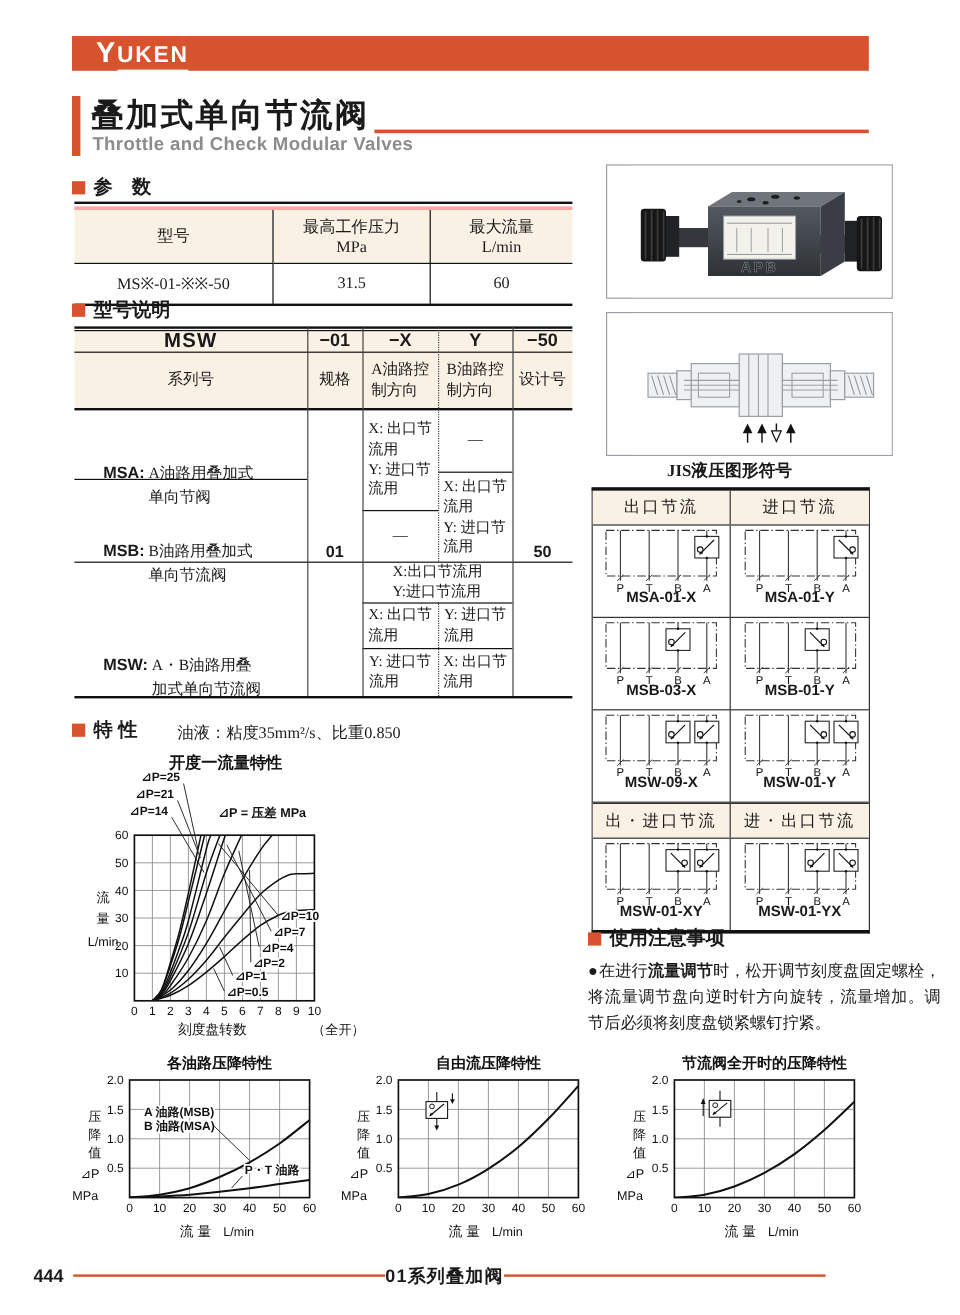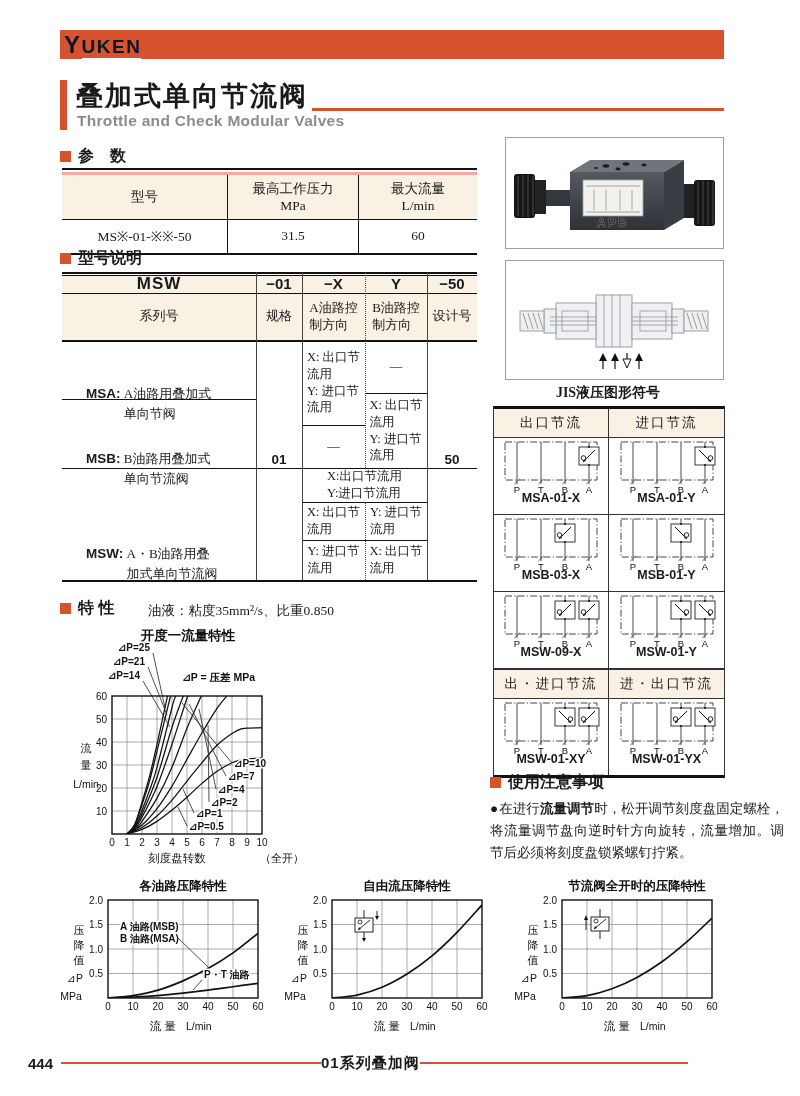--- a/index.html
+++ b/index.html
@@ -3,21 +3,21 @@
 <meta charset="utf-8">
 <style>
   html,body{margin:0;padding:0;background:#fff;}
   .page{position:relative;width:800px;height:1096px;background:#fff;overflow:hidden;
         font-family:"Liberation Serif","DejaVu Serif",serif;color:#1a1a1a;}
   .abs{position:absolute;}
   .sans{font-family:"Liberation Sans","DejaVu Sans",sans-serif;}
   .pre{white-space:pre-line;}
   
   .banner{left:60px;top:30px;width:664px;height:29px;background:#D6532D;display:flex;align-items:center;}
-  .logo{color:#0f172a;font-weight:bold;font-size:19px;letter-spacing:1.5px;margin-left:4px;line-height:1;}
+  .logo{color:#ffffff;font-weight:bold;font-size:19px;letter-spacing:1.5px;margin-left:20px;line-height:1;}
   .logo .y{font-size:24px;}
   .logo .rest{border-bottom:2.5px solid #fff;padding-bottom:1px;}
   .titlebar{left:60px;top:80px;width:7px;height:50px;background:#D6532D;}
   .pgtitle{left:76px;top:78px;font-size:27px;font-weight:bold;letter-spacing:2px;}
   .titlerule{left:312px;top:108px;width:412px;height:2.5px;background:#D6532D;}
   .subtitle{left:77px;top:112px;font-size:15.5px;font-weight:bold;color:#8c8c8c;letter-spacing:.3px;}
   
   .sec-h{display:flex;align-items:center;font-weight:bold;font-size:16px;
          font-family:"Liberation Sans","DejaVu Sans",sans-serif;}
   .sq{display:inline-block;width:11px;height:11px;background:#D6532D;margin-right:7px;}
@@ -32,21 +32,21 @@
   .mtable .cell{position:absolute;display:flex;align-items:center;justify-content:center;text-align:left;}
   .mcream{position:absolute;left:0;top:3px;width:415px;height:65px;background:#FAF1E5;}
   .h1c{font-weight:bold;font-size:15px;}
   .h1big{font-weight:bold;font-size:17px;letter-spacing:1px;}
   .h2c{font-size:13px;line-height:1.25;}
   .series{position:absolute;font-size:13px;text-align:left;line-height:1.5;margin-top:36px;}
   .series b{font-family:"Liberation Sans","DejaVu Sans",sans-serif;font-size:13.5px;}
   .series .desc{display:inline-block;vertical-align:top;white-space:pre-line;}
   .xycell{font-size:12.5px;line-height:1.35;}
   
-  .imgbox{border:1px solid #9aa0a6;background:#fff;}
+  .imgbox{border:1px solid #9aa0a6;background:#fff;padding-left:20px;}
   
   .jis-title{left:493px;top:384px;width:230px;text-align:center;font-weight:bold;font-size:14px;}
   .jis-table{left:493px;top:406px;width:230px;border:1px solid #333;border-top:3px solid #111;border-bottom:3px solid #111;}
   .jis-hrow{display:grid;grid-template-columns:1fr 1fr;background:#FAF1E5;border-bottom:1px solid #333;}
   .jis-hrow>div{height:28px;display:flex;align-items:center;justify-content:center;font-size:13.5px;letter-spacing:2px;border-right:1px solid #333;}
   .jis-hrow>div:last-child{border-right:none;}
   .jis-hrow.mid{border-top:1px solid #333;}
   .jis-cells{display:grid;grid-template-columns:1fr 1fr;}
   .jis-cell{height:76px;display:flex;flex-direction:column;align-items:center;justify-content:flex-start;border-right:1px solid #333;border-bottom:1px solid #333;}
   .jis-cell:nth-child(2n){border-right:none;}

